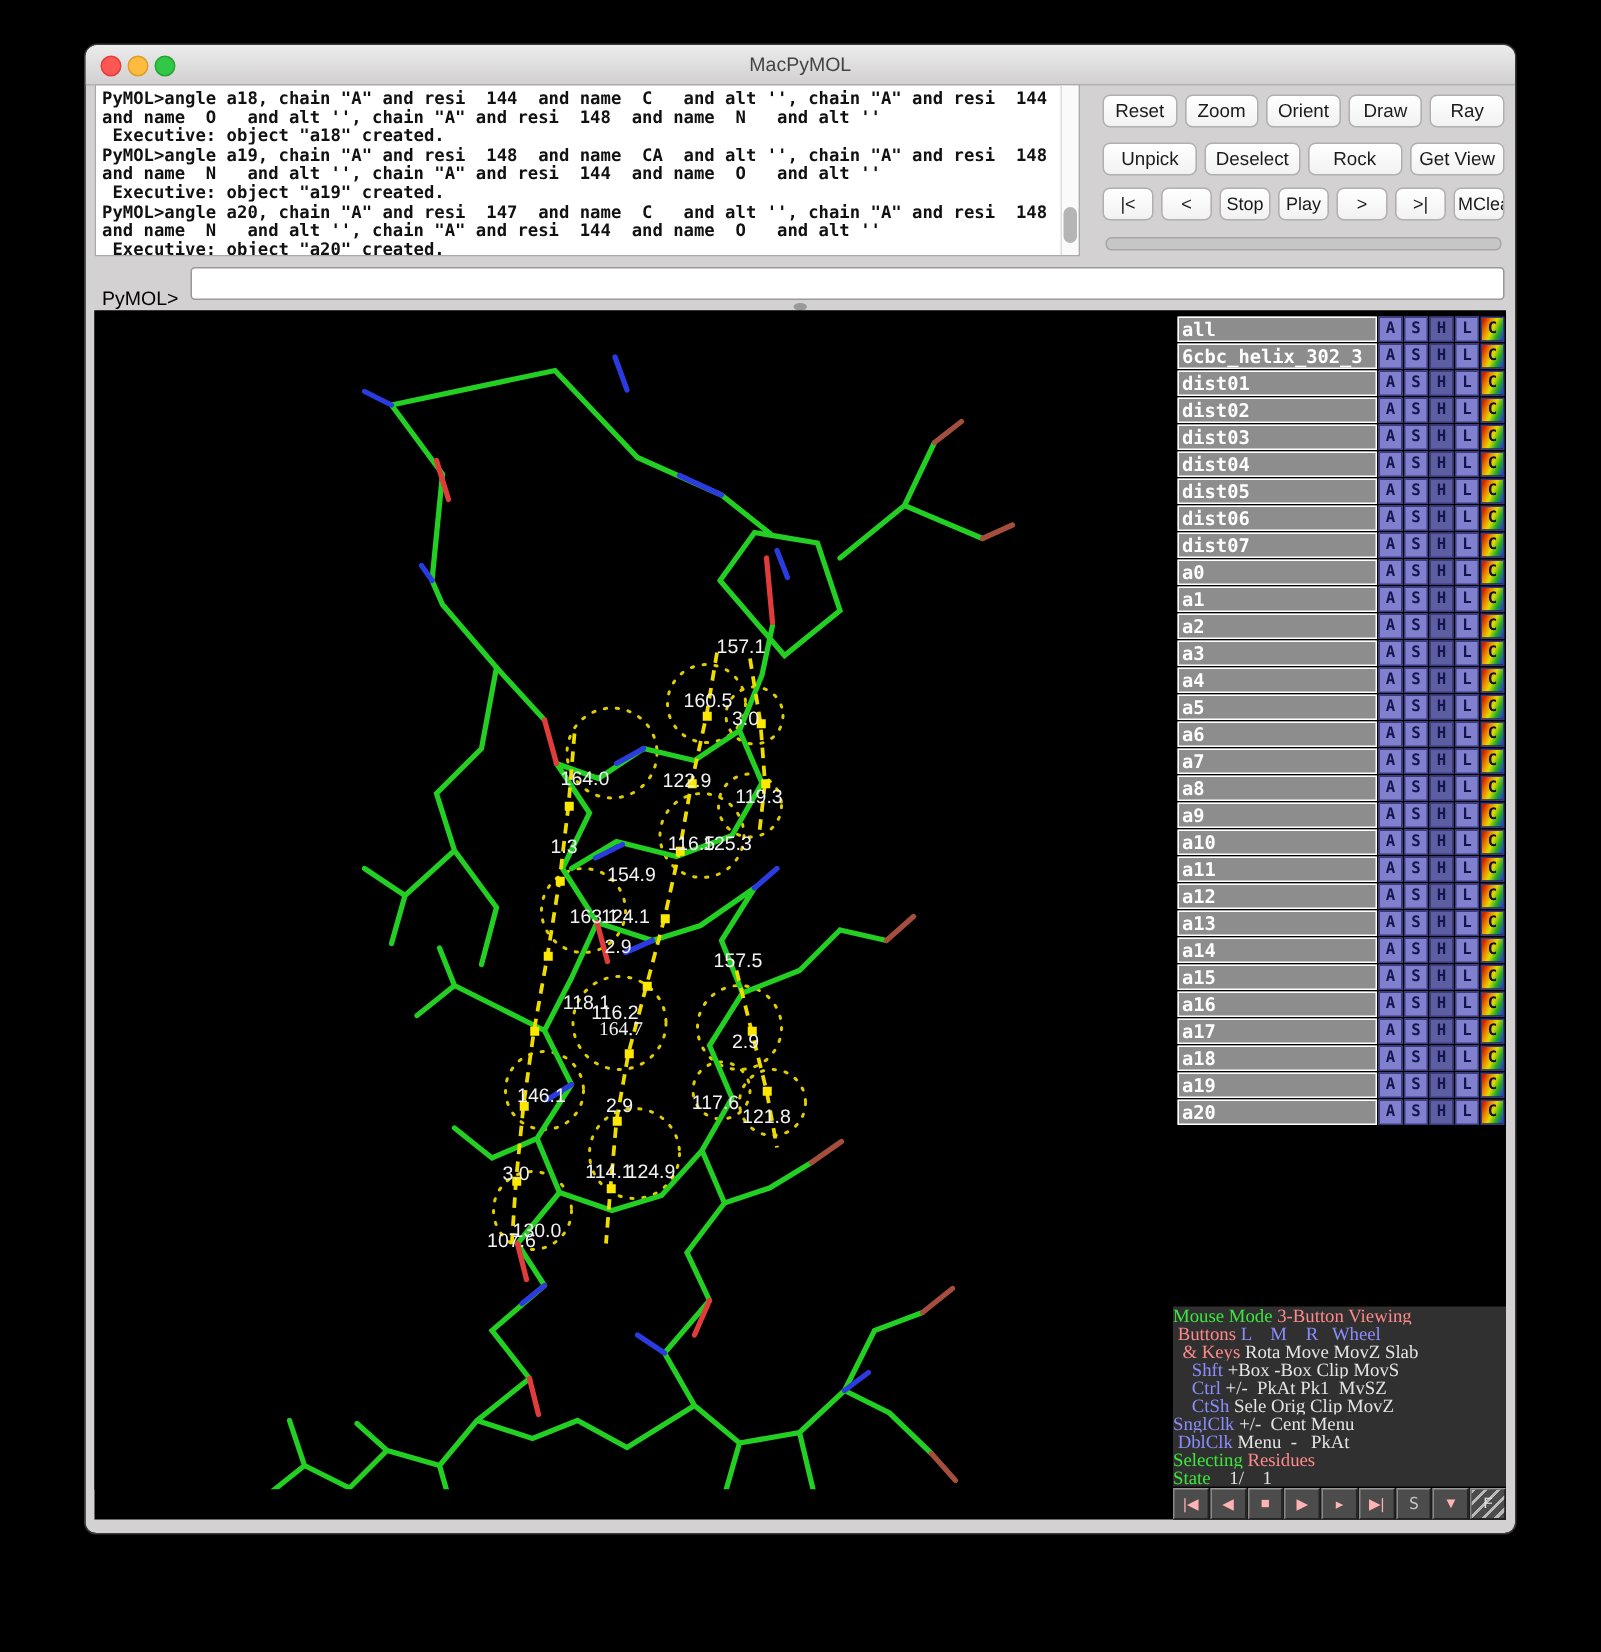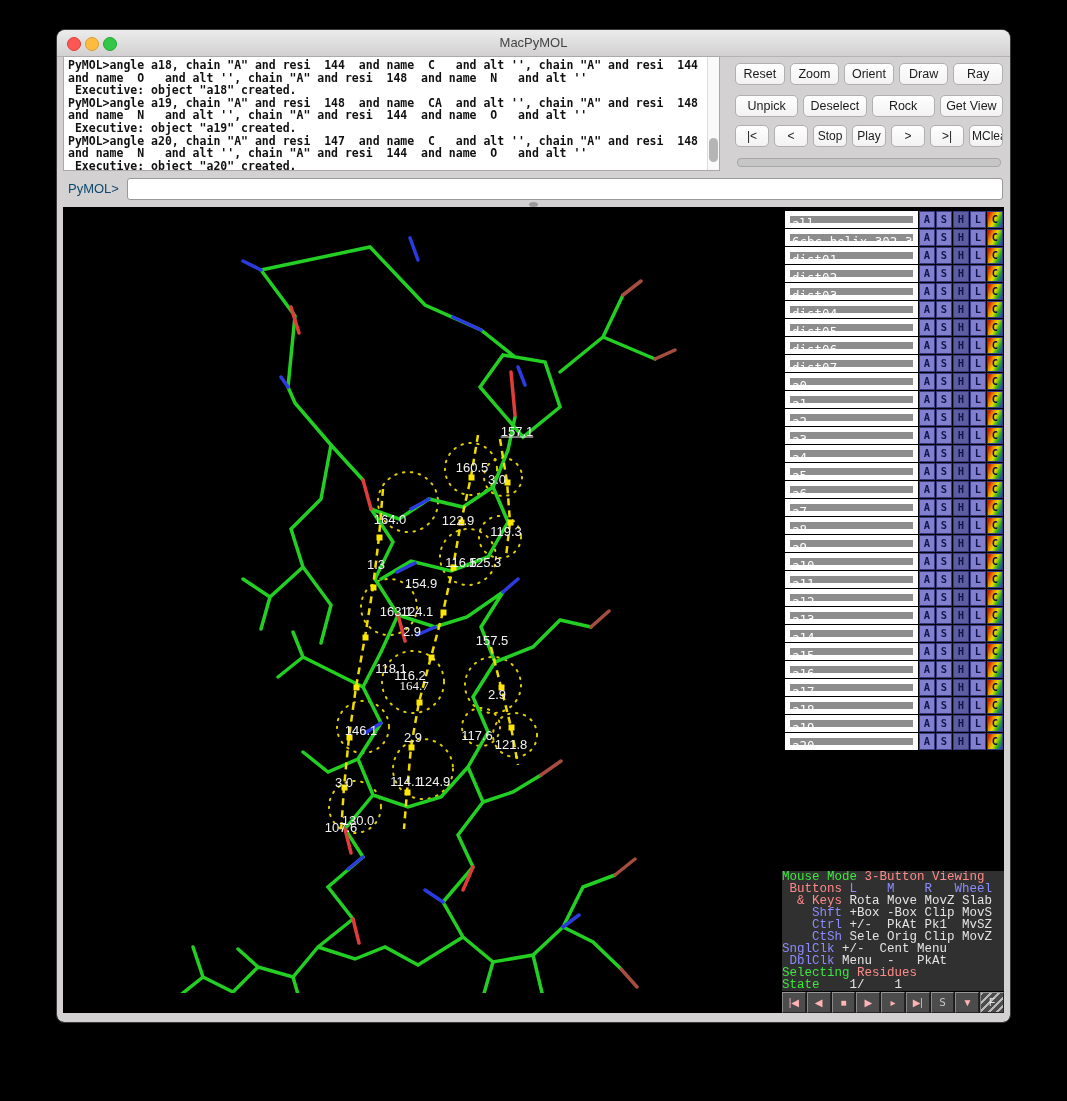--- a/index.html
+++ b/index.html
@@ -24,43 +24,43 @@
   #console-thumb{position:absolute;left:1px;right:1px;top:72%;height:24px;background:#b5b5b5;border-radius:5px;}
   
   .btnrow{position:absolute;left:678px;width:268px;height:22px;display:flex;gap:5px;}
   .mac-btn{flex:1;background:linear-gradient(#ffffff,#f2f2f2);border:1px solid #b0b0b0;border-radius:5px;
            font-size:12.5px;color:#1a1a1a;text-align:center;line-height:20px;padding:0 2px;
            white-space:nowrap;overflow:hidden;box-shadow:0 1px 0 rgba(255,255,255,.6) inset;}
   .mac-btn.small{font-size:12px;}
   #slider{position:absolute;left:680px;top:128px;width:262px;height:7px;background:#c6c6c6;
           border:1px solid #a7a7a7;border-radius:4px;}
   
-  #prompt-label{position:absolute;left:11px;top:151px;font-size:13px;color:#0c4a6e;}
+  #prompt-label{position:absolute;left:11px;top:161px;font-size:13px;color:#000000;}
   #command-input{position:absolute;left:70px;top:148px;width:876px;height:22px;background:#fff;
                  border:1px solid #999;border-radius:3px;box-sizing:border-box;font-size:13px;padding:0 4px;
                  font-family:"Liberation Sans",sans-serif;}
   #divider-dot{position:absolute;left:472px;top:172px;width:9px;height:5px;border-radius:50%;background:#9a9a9a;}
   
   #content{position:absolute;left:6px;top:177px;width:941px;height:806px;background:#000;}
   #viewport{position:absolute;left:0;top:0;width:719px;height:786px;background:#000;overflow:hidden;}
   #viewport svg{position:absolute;left:0;top:0;}
   .vlabel{position:absolute;transform:translate(-50%,-50%);color:#f2f2f2;font-size:13px;white-space:nowrap;}
   
   #sidebar{position:absolute;left:719px;top:0;width:222px;height:806px;background:#000;}
   #object-rows{position:absolute;left:3px;top:4px;right:1px;}
   .obj-row{height:17px;margin-bottom:1px;display:flex;}
-  .obj-name{flex:1;background:#8d8d8d;border:5px solid #ffffff;color:#fff;
+  .obj-name{flex:1;background:#8d8d8d;border:1px solid #ffffff;color:#fff;
             font-family:"DejaVu Sans Mono",monospace;font-size:12.5px;line-height:15px;padding:0 2px;
-            overflow:hidden;white-space:nowrap;}
+            overflow:hidden;white-space:nowrap;font-weight:bold;}
   .obj-btn{width:14px;margin-left:1px;background:#8080cf;border:1px solid #3a3a7e;color:#15154d;
            font-family:"DejaVu Sans Mono",monospace;font-size:10.5px;font-weight:bold;text-align:center;line-height:15px;}
   .obj-btn.h{background:#5d5da1;}
   .obj-btn.c{background:linear-gradient(115deg,#cc2200 8%,#ee8800 30%,#dddd00 50%,#22aa22 74%,#2244cc 96%);color:#101040;}
   #mouse-panel{position:absolute;left:0px;top:664px;width:222px;height:120px;background:#303030;
-               font-family:Liberation Mono, monospace;font-size:12.5px;line-height:12px;white-space:pre;}
+               font-family:Liberation Serif, serif;font-size:12.5px;line-height:12px;white-space:pre;}
   #mouse-panel .line{height:12px;overflow:hidden;}
   .g{color:#3ce83c}.p{color:#ff8a8a}.b{color:#8c8cff}.w{color:#e4e4e4}
   #transport{position:absolute;left:0px;top:785px;width:222px;height:21px;display:flex;gap:1px;background:#1a1a1a;}
   .t-btn{flex:1;background:#4c4c4c;border-top:1px solid #989898;border-left:1px solid #888;
          border-right:1px solid #242424;border-bottom:1px solid #242424;color:#ffb3b3;
          font-size:10px;display:flex;align-items:center;justify-content:center;overflow:hidden;}
   .t-btn.gray{color:#c9c9c9;font-family:"DejaVu Sans Mono",monospace;font-size:11px;}
   .t-btn.grip{background:repeating-linear-gradient(135deg,#b9b9b9 0 2px,#4c4c4c 2px 6px);color:#e6e6e6;}
 </style>
 </head>
@@ -195,21 +195,21 @@
               <rect x="290.5" y="477.5" width="6" height="6"></rect>
             <rect x="283.5" y="527.5" width="6" height="6"></rect>
               <rect x="278.5" y="577.5" width="6" height="6"></rect>
             <rect x="441.5" y="272.5" width="6" height="6"></rect>
               <rect x="444.5" y="312.5" width="6" height="6"></rect>
             <rect x="435.5" y="477.5" width="6" height="6"></rect>
               <rect x="445.5" y="517.5" width="6" height="6"></rect>
           </g>
         </svg>
         <div id="vlabels">
-            <span class="vlabel" style="left: 454px; top: 224px; text-decoration: underline;">157.1</span>
+            <span class="vlabel" style="left: 431px; top: 224px;">157.1</span>
             <span class="vlabel" style="left: 409px; top: 260px;">160.5</span>
             <span class="vlabel" style="left: 434px; top: 272px;">3.0</span>
             <span class="vlabel" style="left: 327px; top: 312px;">164.0</span>
             <span class="vlabel" style="left: 395px; top: 313px;">122.9</span>
             <span class="vlabel" style="left: 443px; top: 324px;">119.3</span>
             <span class="vlabel" style="left: 313px; top: 357px;">1.3</span>
             <span class="vlabel" style="left: 398px; top: 355px;">116.5</span>
             <span class="vlabel" style="left: 422px; top: 355px;">125.3</span>
             <span class="vlabel" style="left: 358px; top: 376px;">154.9</span>
             <span class="vlabel" style="left: 306px; top: 404px; margin-left: 48px;">124.1</span>

